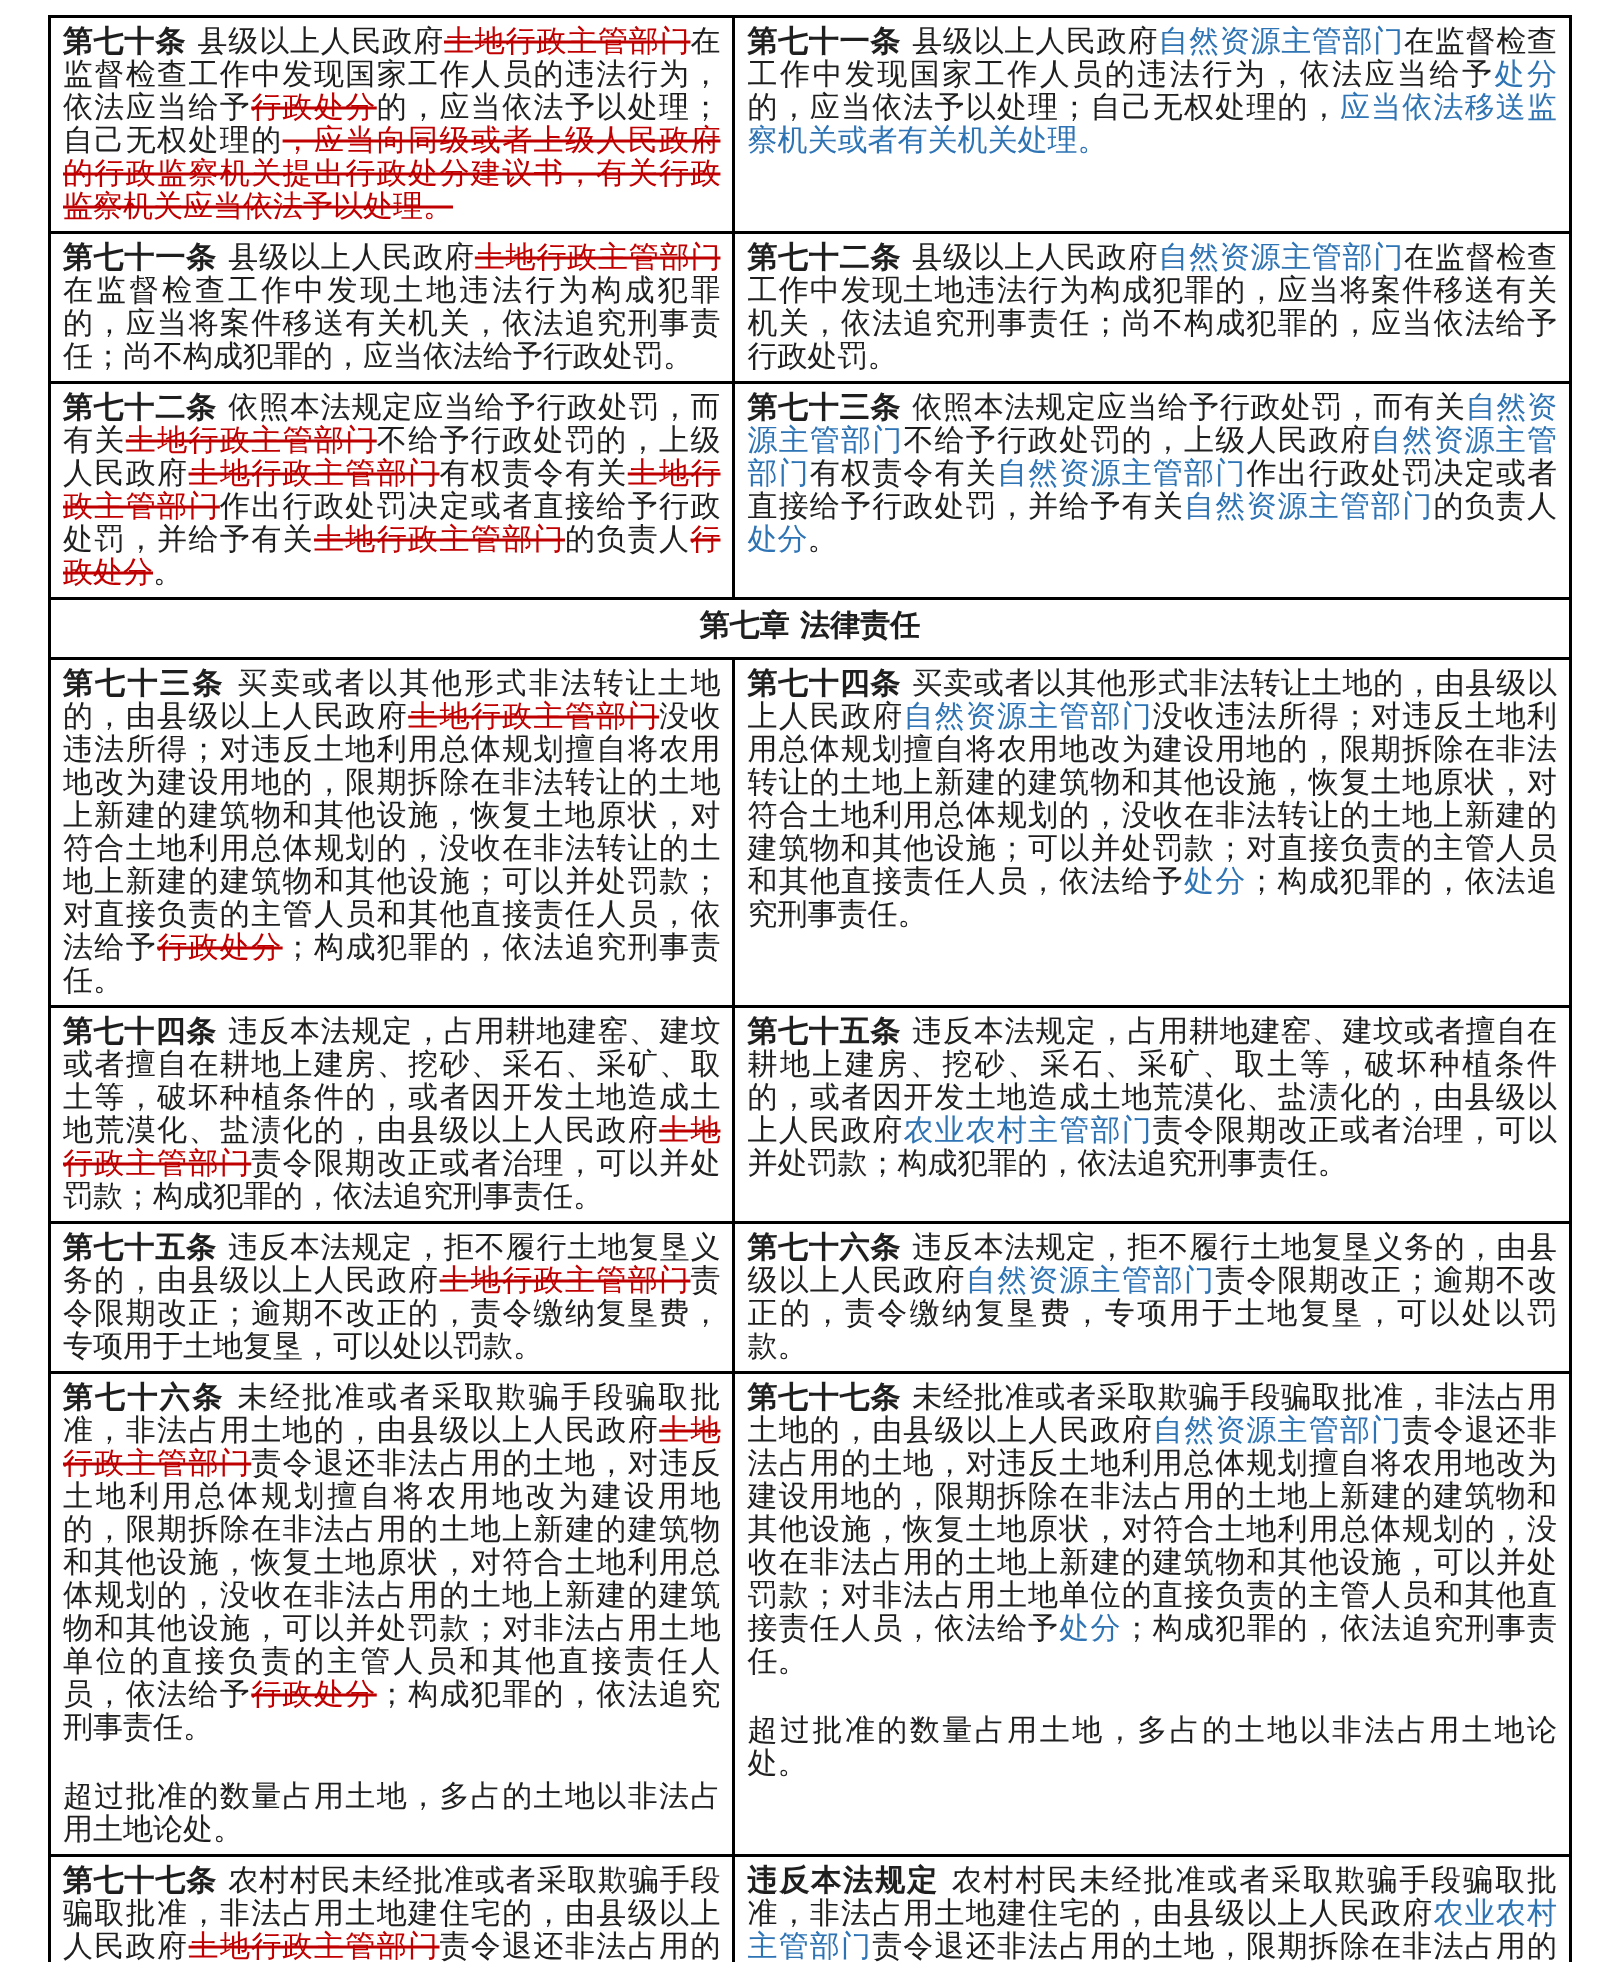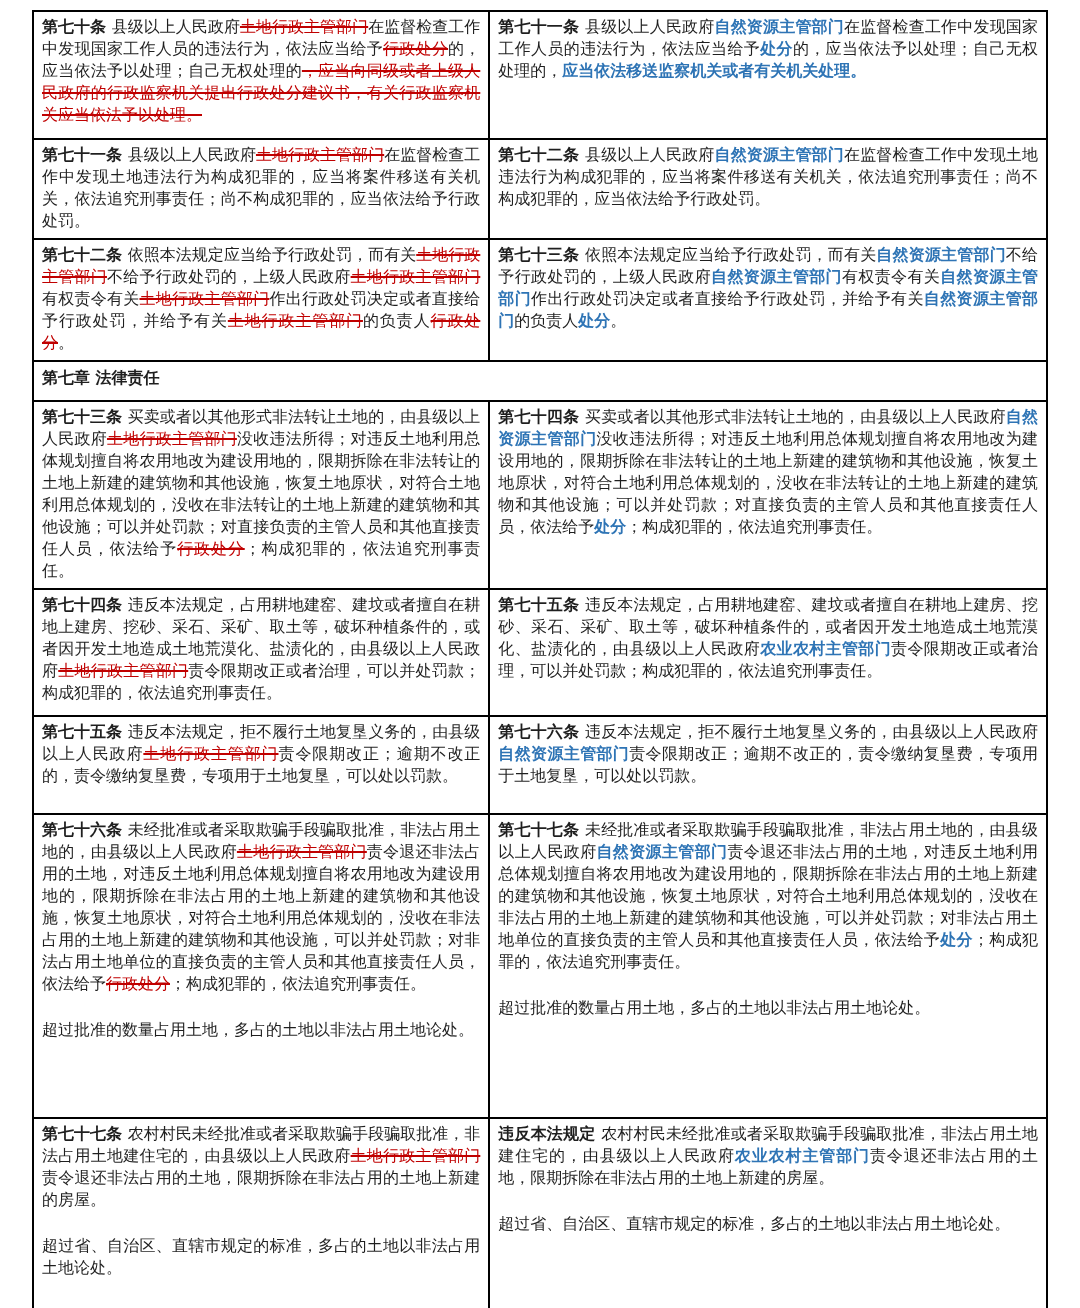--- a/index.html
+++ b/index.html
@@ -26,40 +26,41 @@
     border-collapse:collapse;
     table-layout:fixed;
   }
   col.c-old{width:45%;}
   col.c-new{width:55%;}
   td{
     border:2px solid var(--border);
     vertical-align:top;
     box-sizing:border-box;
     padding:4px 8px 6px 8px;
-    font-size:16px;
+    font-size:20px;
     line-height:22px;
     text-align:justify;
     word-break:break-all;
   }
   .chapter-cell{
+    text-align:center;
     font-weight:bold;
     padding-top:5px;
   }
   .para{margin:0;}
   .para + .para{margin-top:24px;}
   .article{font-weight:bold;}
   .del{
     color:var(--del);
     text-decoration:line-through;
     text-decoration-thickness:2px;
   }
   .add{
     color:var(--add);
-    font-weight:bold;
+    font-weight:normal;
   }
   
   .row-0 td{height:128px;}
   .row-1 td{height:88px;}
   .row-2 td{height:108px;}
   .row-3 td{height:40px;}
   .row-4 td{height:178px;}
   .row-5 td{height:127px;}
   .row-6 td{height:98px;}
   .row-7 td{height:304px;}

